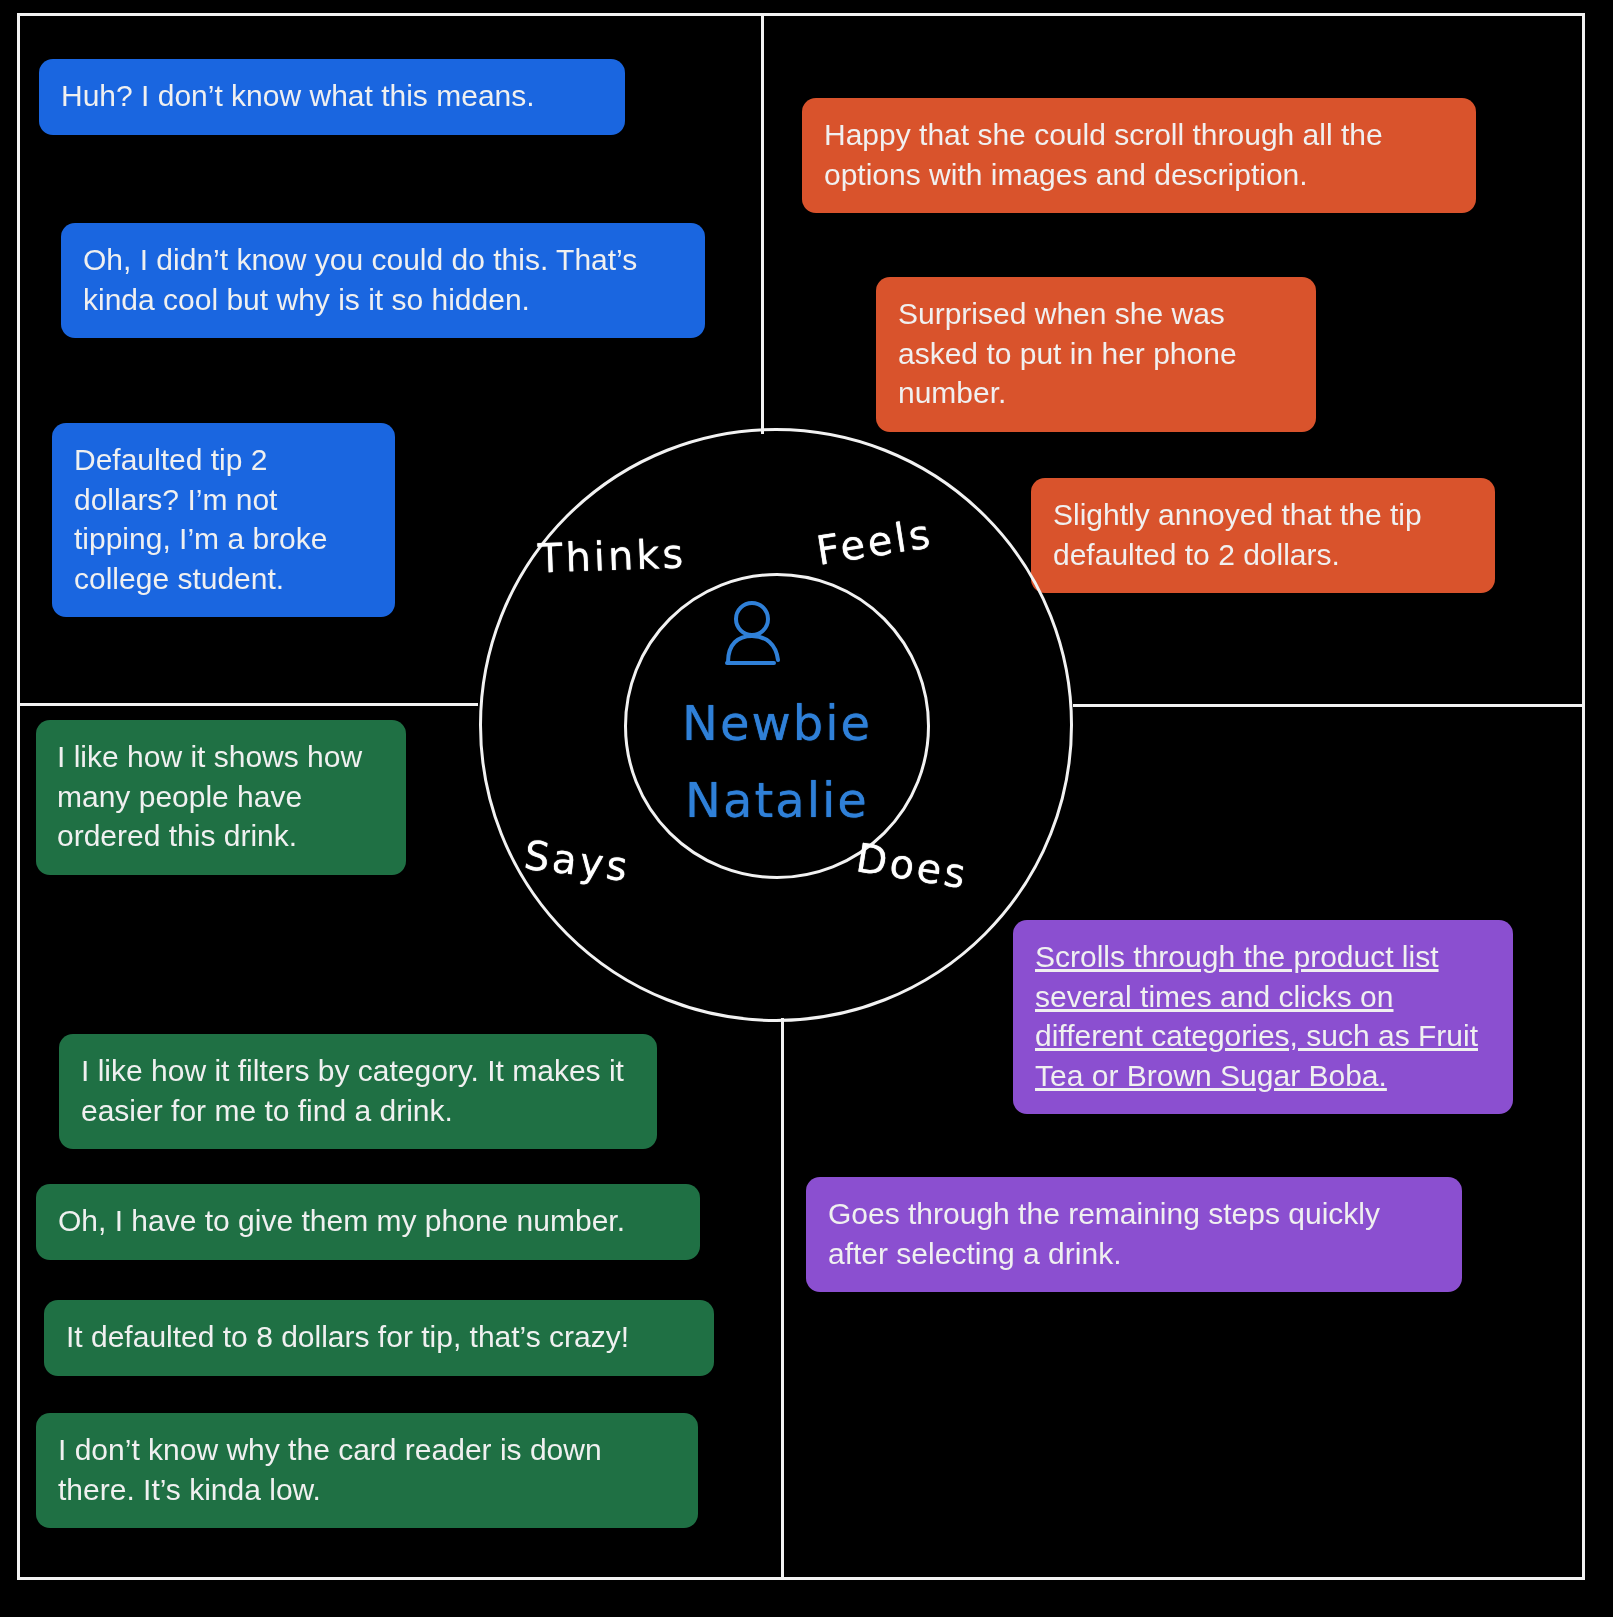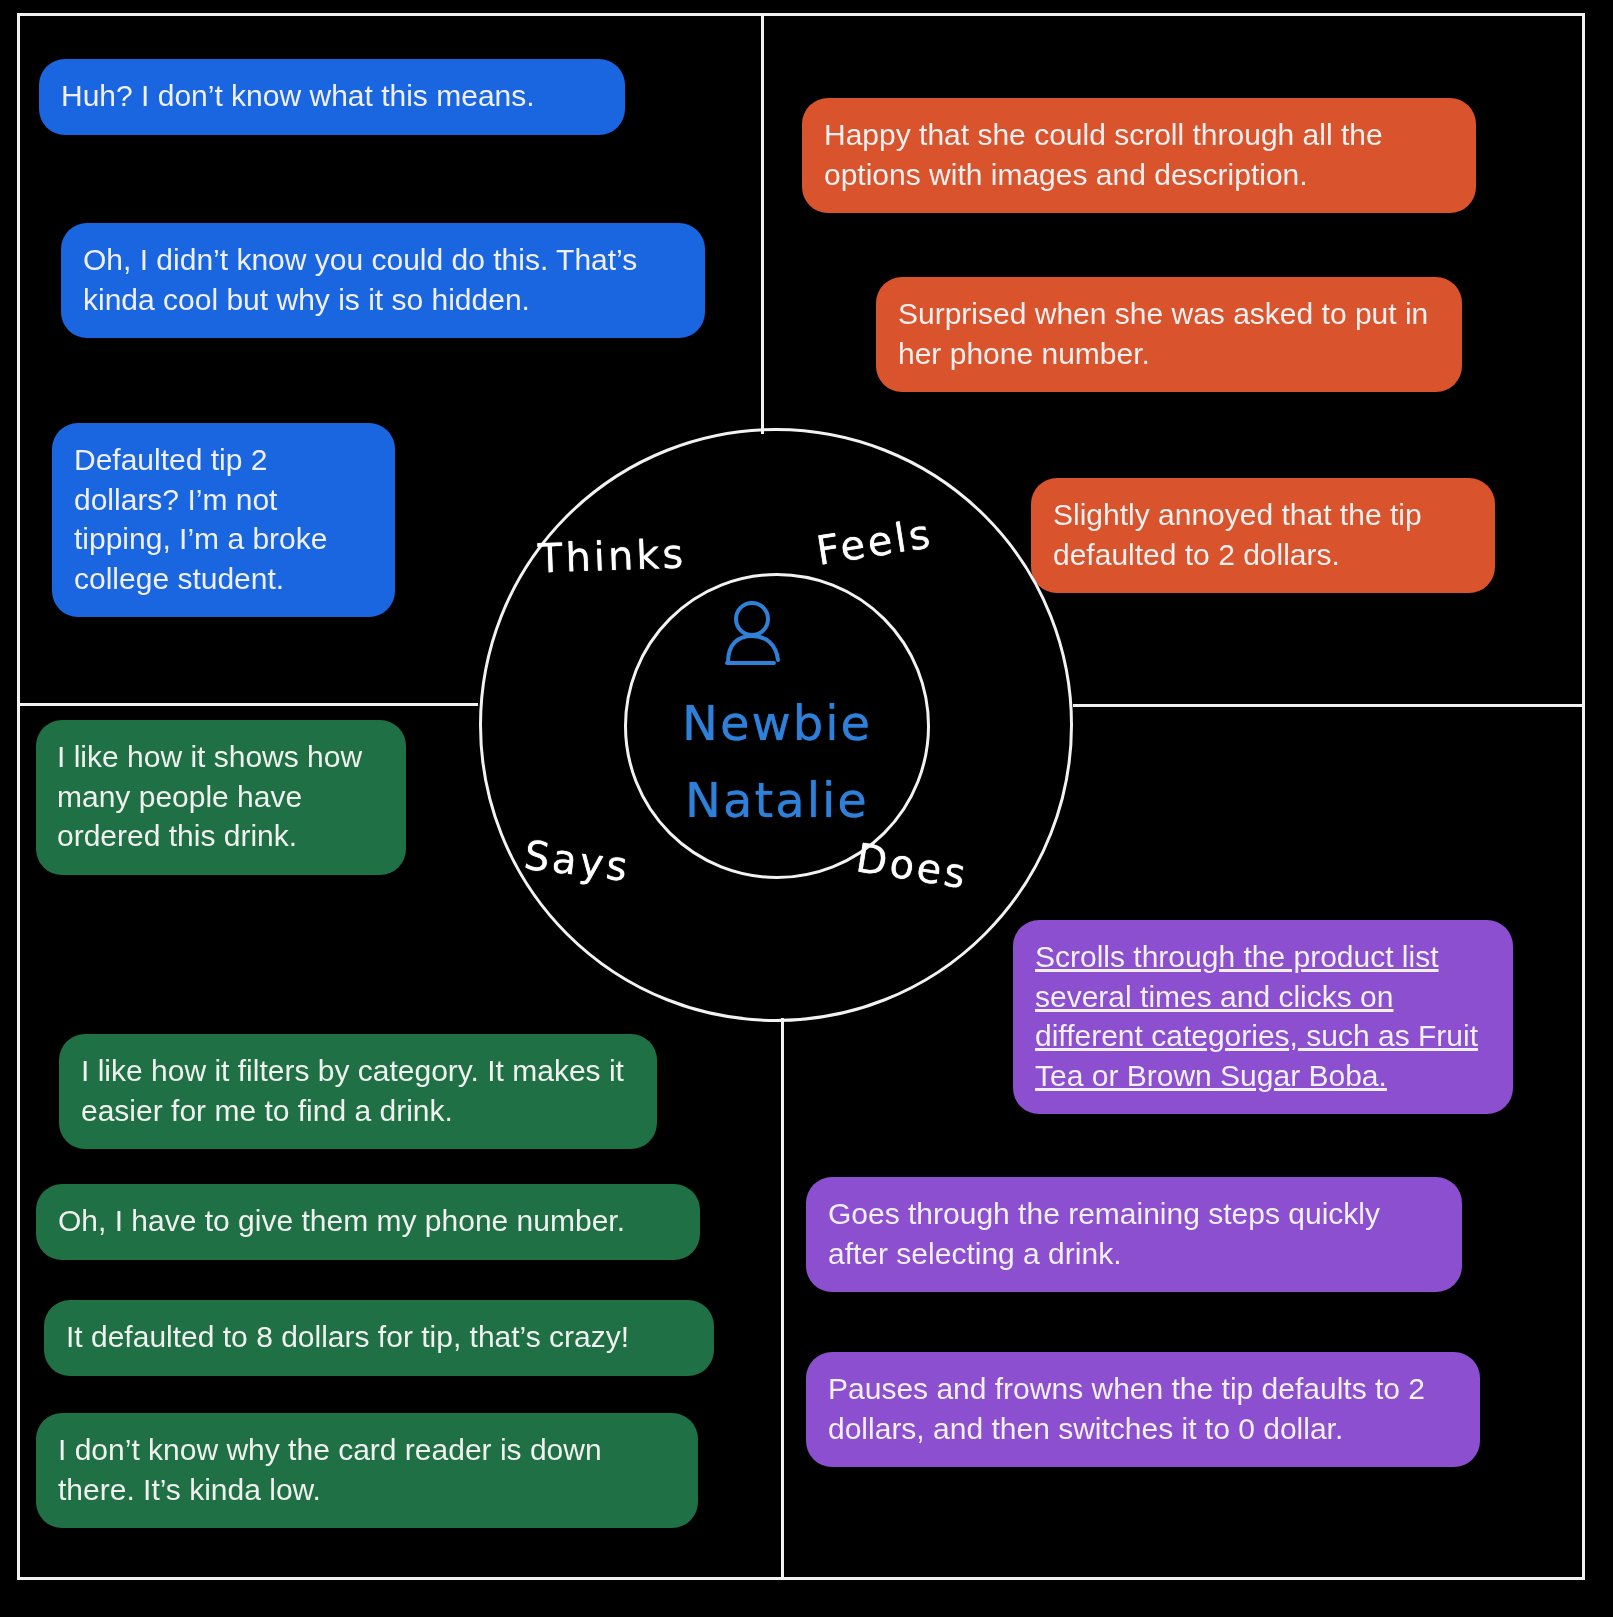--- a/index.html
+++ b/index.html
@@ -125,21 +125,21 @@
   }
   .persona-first { top: 695px; }
   .persona-last  { top: 772px; }
 
   
   .card {
     position: absolute;
     color: #f0f0f0;
     font-size: 30px;
     line-height: 1.32;
-    border-radius: 26px;
+    border-radius: 14px;
     box-sizing: border-box;
     padding: 17px 22px 19px 22px;
     font-family: "Liberation Sans", sans-serif;
   }
   .card-thinks { background: #1a66e0; }
   .card-feels  { background: #d9532c; }
   .card-says   { background: #1f7044; }
   .card-does   { background: #8b4fd0; }
 </style>
 </head>
@@ -154,40 +154,39 @@
   <div class="divider-h-right"></div>
 
   <div class="card card-thinks" style="left:39px; top:59px; width:586px;">Huh? I don’t know what this means.</div>
 
   <div class="card card-thinks" style="left:61px; top:223px; width:644px;">Oh, I didn’t know you could do this. That’s kinda cool but why is it so hidden.</div>
 
   <div class="card card-thinks" style="left:52px; top:423px; width:343px;">Defaulted tip 2 dollars? I’m not tipping, I’m a broke college student.</div>
 
   <div class="card card-feels" style="left:802px; top:98px; width:674px;">Happy that she could scroll through all the options with images and description.</div>
 
-  <div class="card card-feels" style="left:876px; top:277px; width:586px;">Surprised when she was asked to put in her phone number.</div>
+  <div class="card card-feels" style="left:876px; top:277px; width:440px;">Surprised when she was asked to put in her phone number.</div>
 
   <div class="card card-feels" style="left:1031px; top:478px; width:464px;">Slightly annoyed that the tip defaulted to 2 dollars.</div>
 
   <div class="card card-says" style="left:36px; top:720px; width:370px;padding-left:21px;">I like how it shows how many people have ordered this drink.</div>
 
 
   <div class="card card-says" style="left:59px; top:1034px; width:598px;">I like how it filters by category. It makes it easier for me to find a drink.</div>
 
   <div class="card card-says" style="left:36px; top:1184px; width:664px;">Oh, I have to give them my phone number.</div>
 
   <div class="card card-says" style="left:44px; top:1300px; width:670px;">It defaulted to 8 dollars for tip, that’s crazy!</div>
 
   <div class="card card-says" style="left:36px; top:1413px; width:662px;">I don’t know why the card reader is down there. It’s kinda low.</div>
 
   <div class="card card-does" style="left:1013px; top:920px; width:500px;text-decoration:underline;">Scrolls through the product list several times and clicks on different categories, such as Fruit Tea or Brown Sugar Boba.</div>
 
   <div class="card card-does" style="left:806px; top:1177px; width:656px;">Goes through the remaining steps quickly after selecting a drink.</div>
 
-  <div class="card card-does" style="left:806px; top:1352px; width:674px;">Pauses and frowns when the tip defaults to 2 dollars, and then switches it to 0 dollar.</div>
 
   <div class="circle-outer"></div>
   <div class="circle-inner"></div>
 
   <div class="quad-label label-thinks">Thinks</div>
   <div class="quad-label label-feels">Feels</div>
   <div class="quad-label label-says">Says</div>
   <div class="quad-label label-does">Does</div>
 
   <svg class="persona-icon" viewBox="0 0 72 68">

